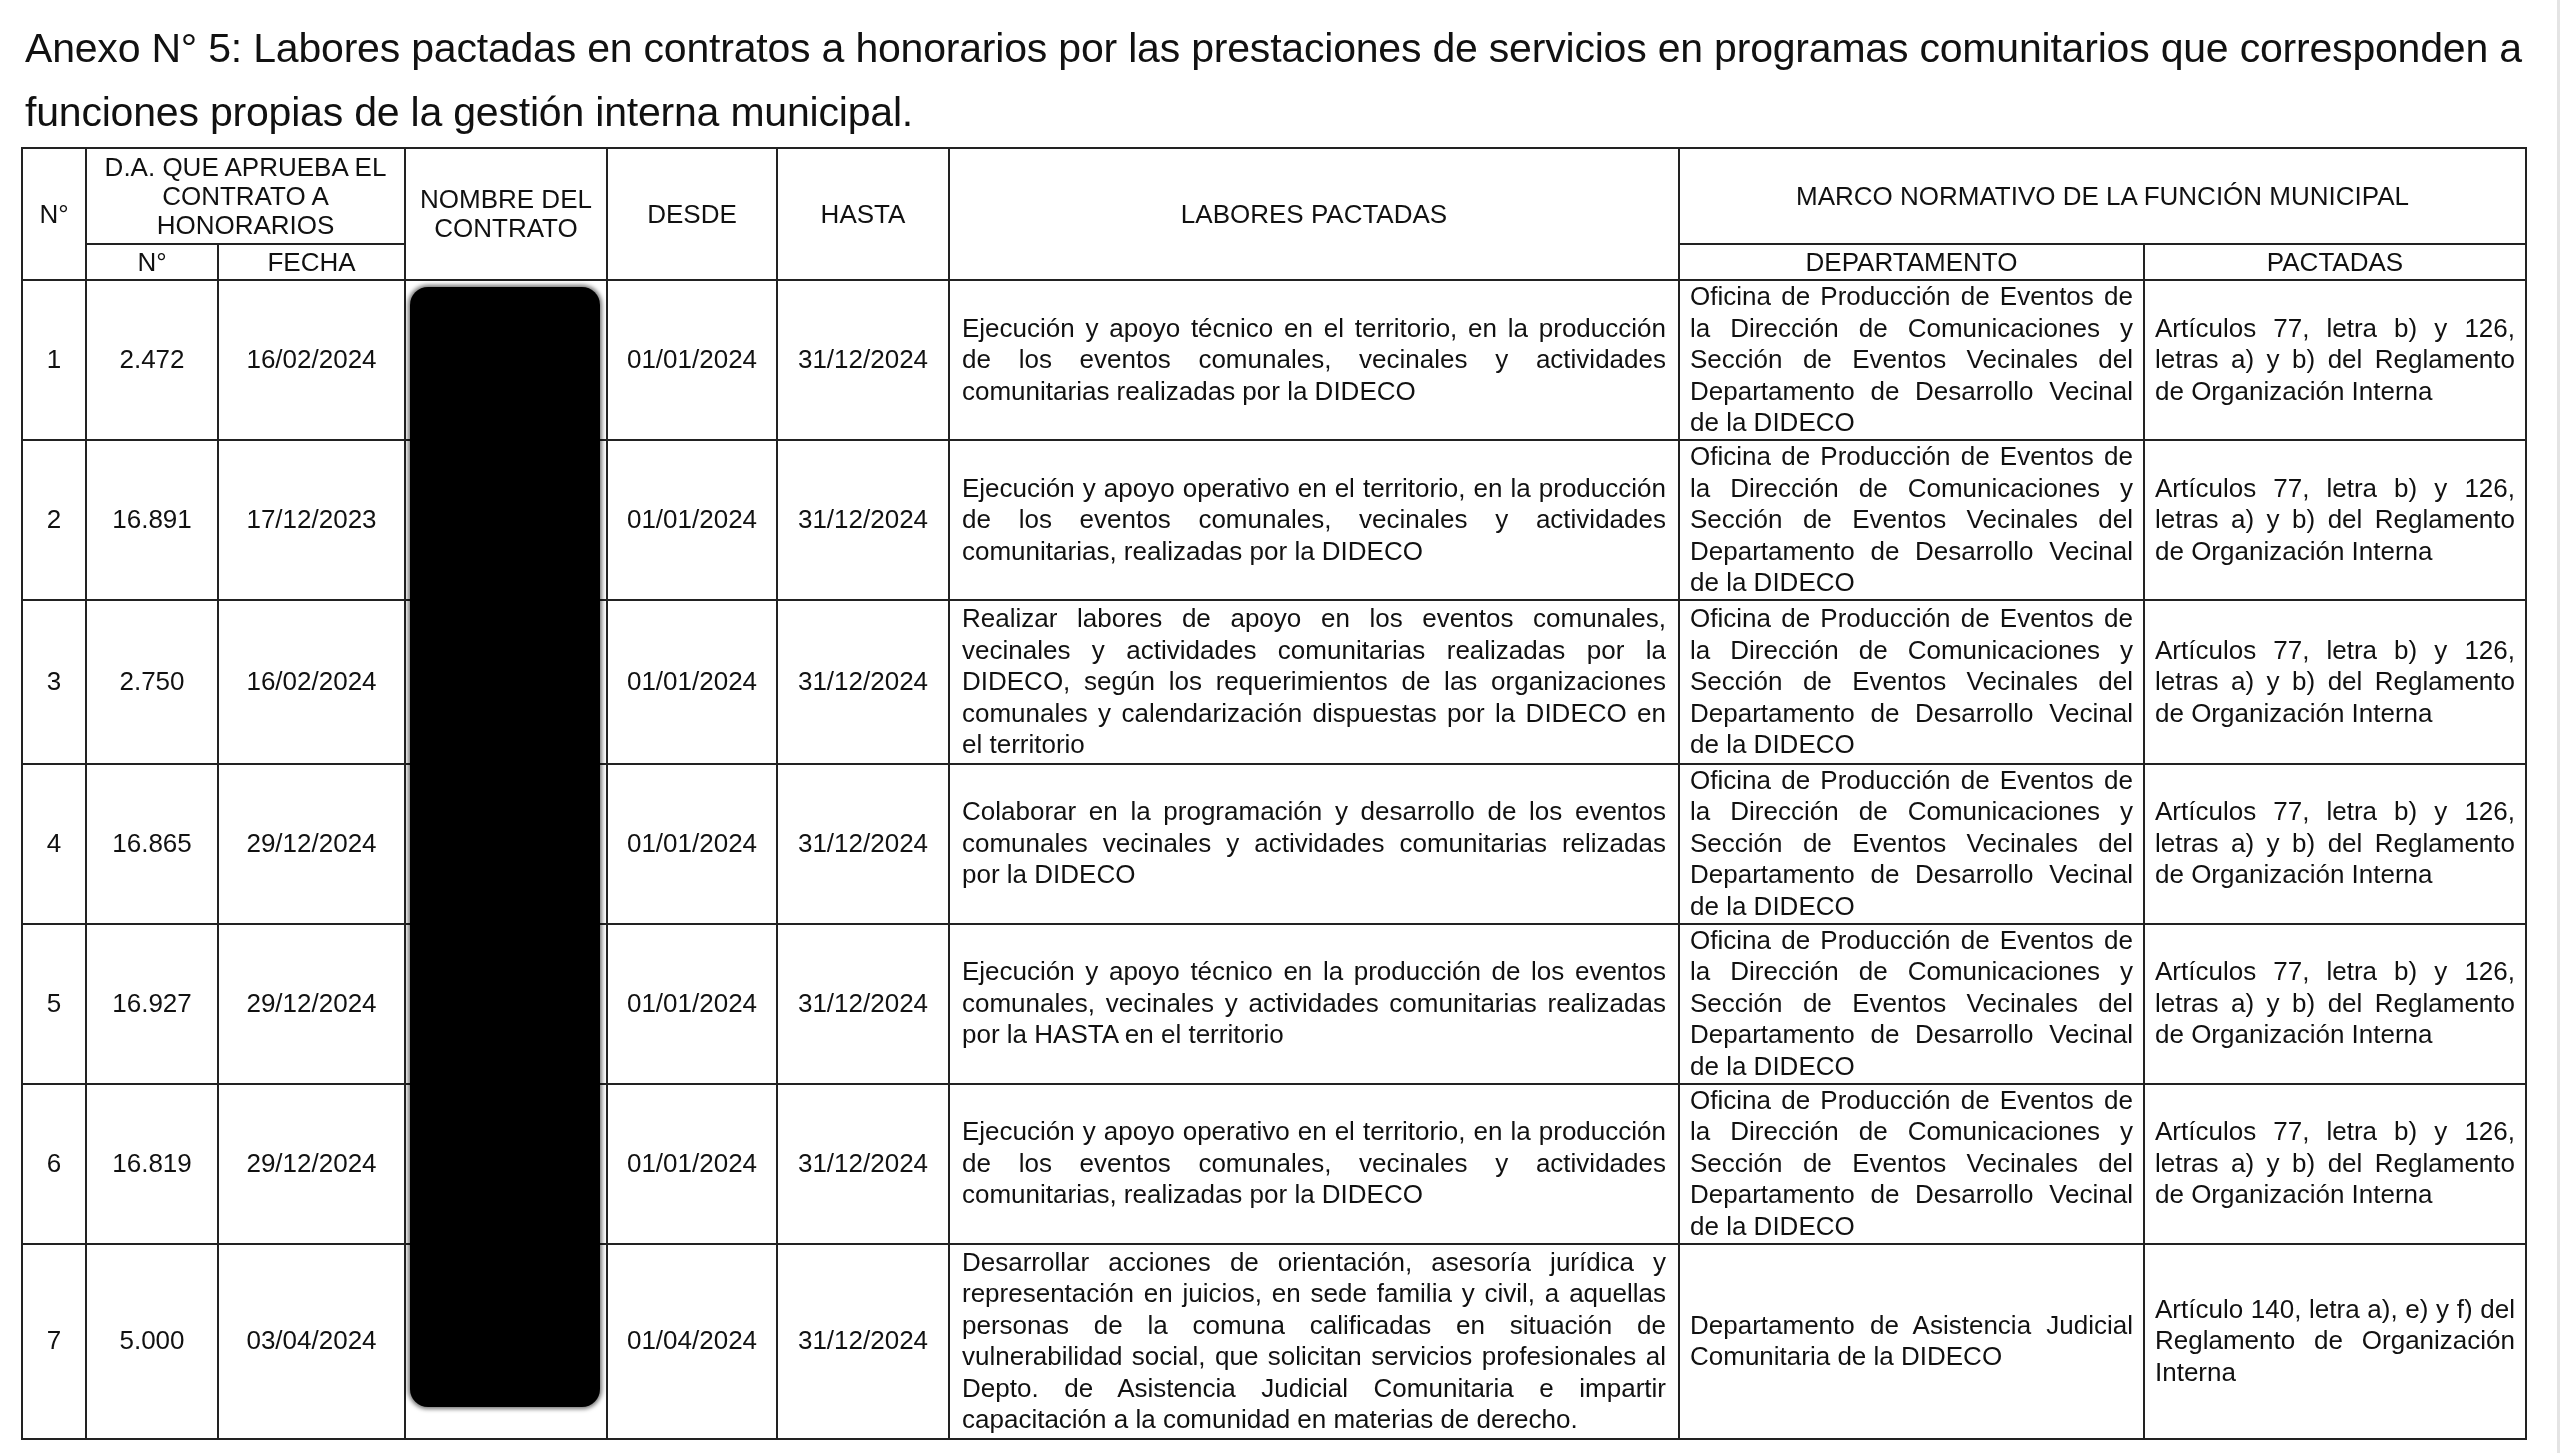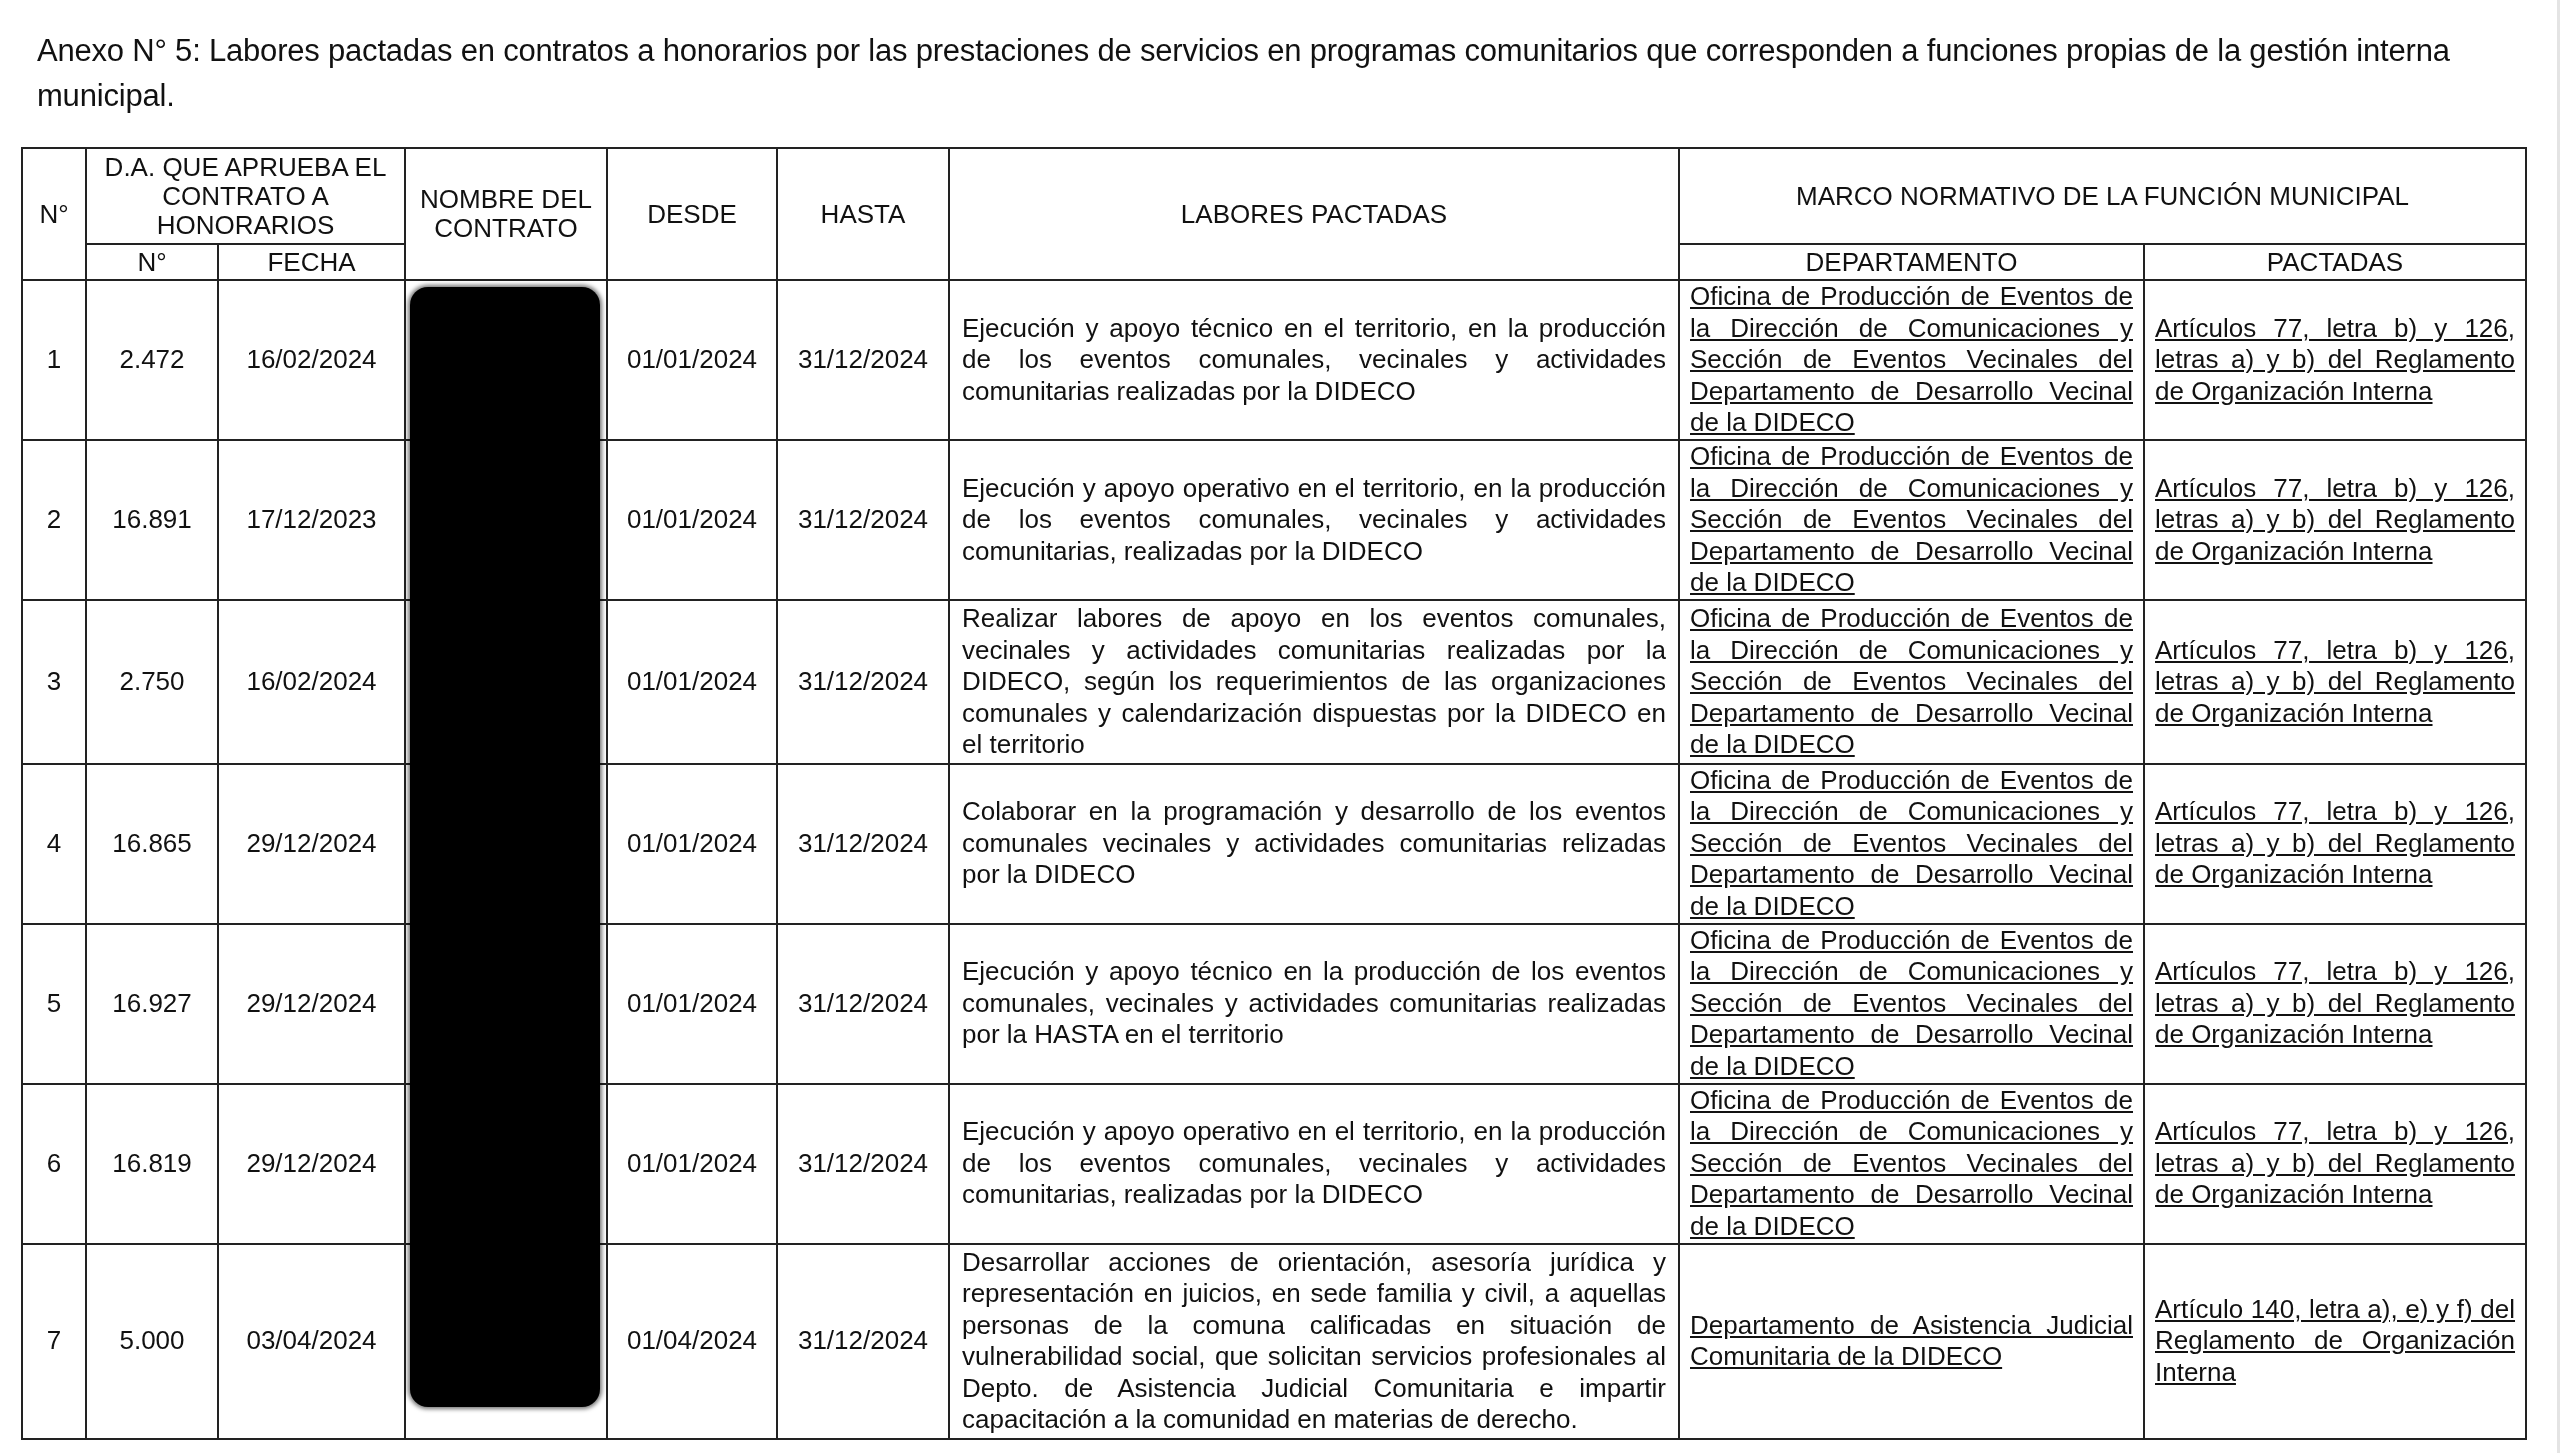--- a/index.html
+++ b/index.html
@@ -3,36 +3,36 @@
 <meta charset="utf-8">
 <style>
   html, body { margin:0; padding:0; }
   body {
     width:2560px; height:1453px; background:#ffffff; position:relative; overflow:hidden;
     font-family:"Liberation Sans", sans-serif; color:#111;
   }
   .page-edge { position:absolute; left:2557px; top:0; width:3px; height:1453px; background:#e4e4e4; }
   .title {
     position:absolute; left:21px; top:12px; width:2520px;
-    font-size:31px; line-height:45px; letter-spacing:-0.2px; margin:16px; font-weight:normal;
+    font-size:41px; line-height:64px; letter-spacing:-0.2px; margin:4px; font-weight:normal;
   }
   table {
     position:absolute; left:21px; top:147px; width:2504px;
     border-collapse:collapse; table-layout:fixed;
     font-size:26px; line-height:31.5px;
   }
   td, th { border:2px solid #222; padding:0; vertical-align:middle; font-weight:normal; }
   th { text-align:center; font-size:26px; line-height:29px; }
   .hdr-top th { height:94px; }
   .hdr-sub th { height:34px; line-height:30px; }
   tbody tr { height:160px; }
   tbody tr.last { height:193px; }
   td.c { text-align:center; }
   td.j { text-align:justify; text-align-last:left; padding:2px 12px; }
-  td.d { text-align:justify; text-align-last:left; padding:0 10px;text-decoration:underline; }
+  td.d { text-align:justify; text-align-last:left; padding:0 10px; }
   td.redact { position:relative; }
   .redaction {
     position:absolute; left:6px; right:4px; background:#000;
     border-radius:18px; box-shadow:0 0 4px 2px rgba(0,0,0,0.55);
   }
 </style>
 </head>
 <body>
 
 <div class="page-edge"></div>

